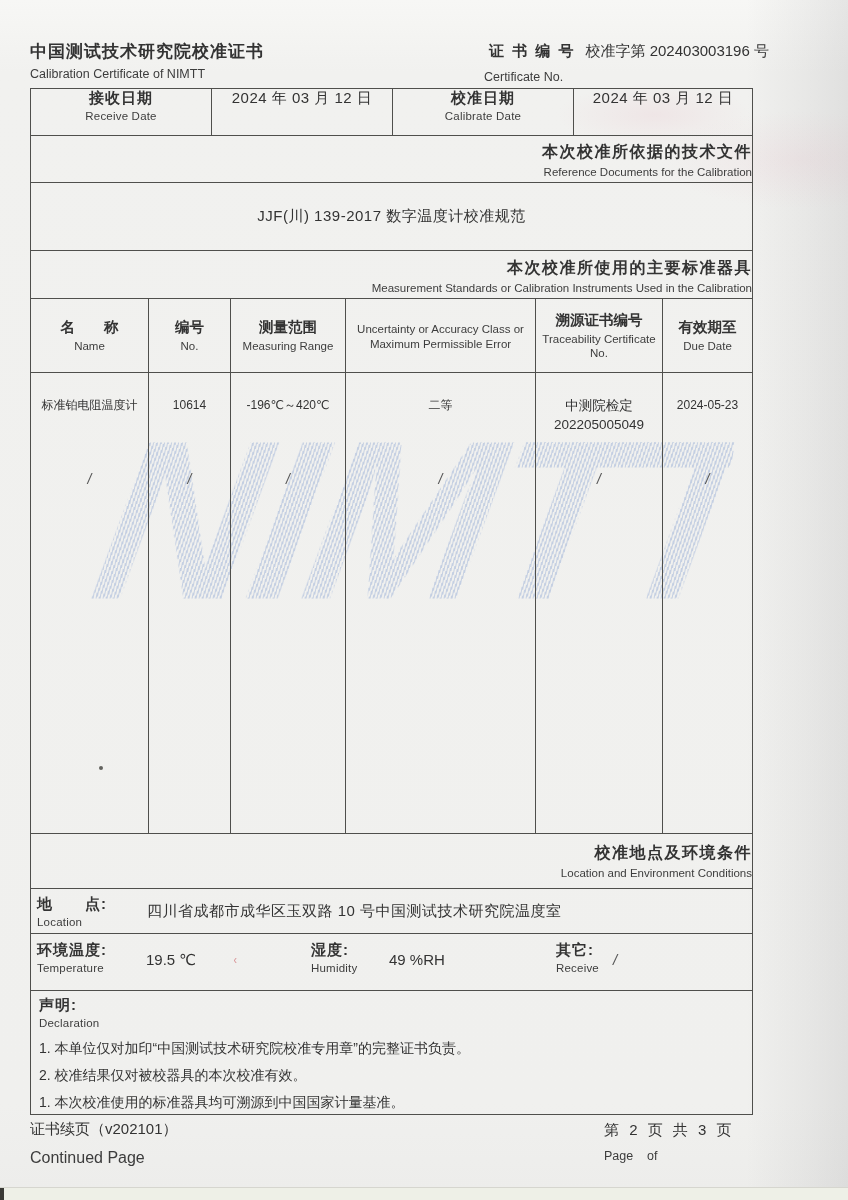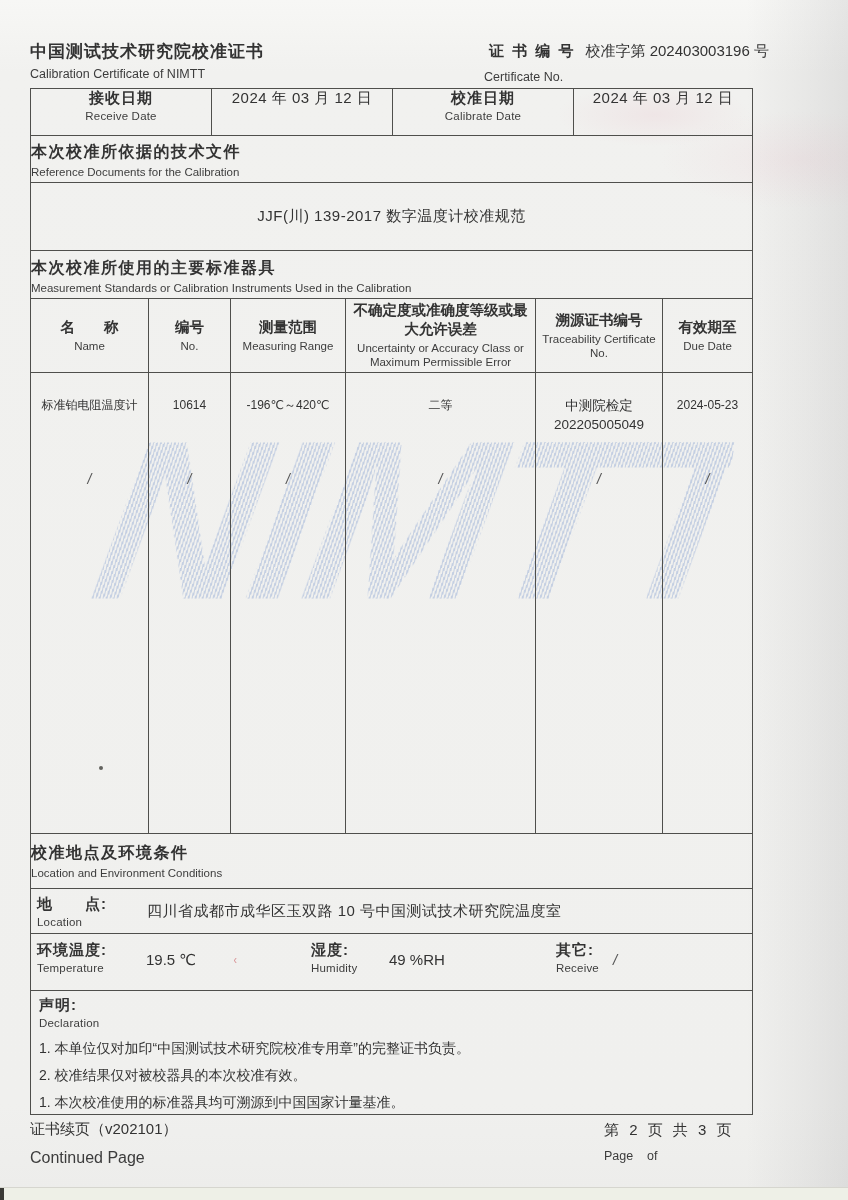--- a/index.html
+++ b/index.html
@@ -39,21 +39,21 @@
        border:1px solid #4f4f4c; box-sizing:border-box; background:transparent;}
   .sec{box-sizing:border-box; border-bottom:1px solid #4f4f4c;}
   .cell-r{border-right:1px solid #4f4f4c; box-sizing:border-box;}
   .cn15{font-size:15px; font-weight:700; letter-spacing:1px;}
   .en12{font-size:11.5px; color:#3d3d3d; margin-top:2px; letter-spacing:0.2px;}
   
   .row-dates{display:grid; grid-template-columns:181px 181px 181px auto; height:47px;}
   .row-dates > div{display:flex; flex-direction:column; align-items:center; justify-content:flex-start;}
   .date-val{font-size:15px; letter-spacing:0.5px;}
   
-  .sec-title{text-align:left;}
+  .sec-title{text-align:right;}
   .sec-title .t-cn{font-size:16px; font-weight:700; letter-spacing:1.5px;}
   .sec-title .t-en{font-size:11.5px; color:#3d3d3d; margin-top:3px;}
   .ref-title{height:47px; padding-top:6px;}
   .ref-content{height:68px; display:flex; align-items:center; justify-content:center; font-size:15px; letter-spacing:0.5px;}
   .std-title{height:48px; padding-top:7px;}
   
   .std-grid{display:grid; grid-template-columns:118px 82px 115px 190px 127px auto;}
   .std-header{height:74px;}
   .std-header > div{display:flex; flex-direction:column; align-items:center; justify-content:center; text-align:center; padding:2px 3px;}
   .std-header .hc{font-size:14.5px; font-weight:700; line-height:1.3;}
@@ -135,21 +135,20 @@
       </div>
       <div class="cell-r">
         <div class="hc">编号</div>
         <div class="he">No.</div>
       </div>
       <div class="cell-r">
         <div class="hc">测量范围</div>
         <div class="he">Measuring Range</div>
       </div>
       <div class="cell-r">
-        <div class="hc">不确定度或准确度等级或最大允许误差</div>
         <div class="he">Uncertainty or Accuracy Class or Maximum Permissible Error</div>
       </div>
       <div class="cell-r">
         <div class="hc">溯源证书编号</div>
         <div class="he">Traceability Certificate No.</div>
       </div>
       <div style="display:flex;flex-direction:column;align-items:center;justify-content:center;text-align:center;">
         <div class="hc">有效期至</div>
         <div class="he">Due Date</div>
       </div>

